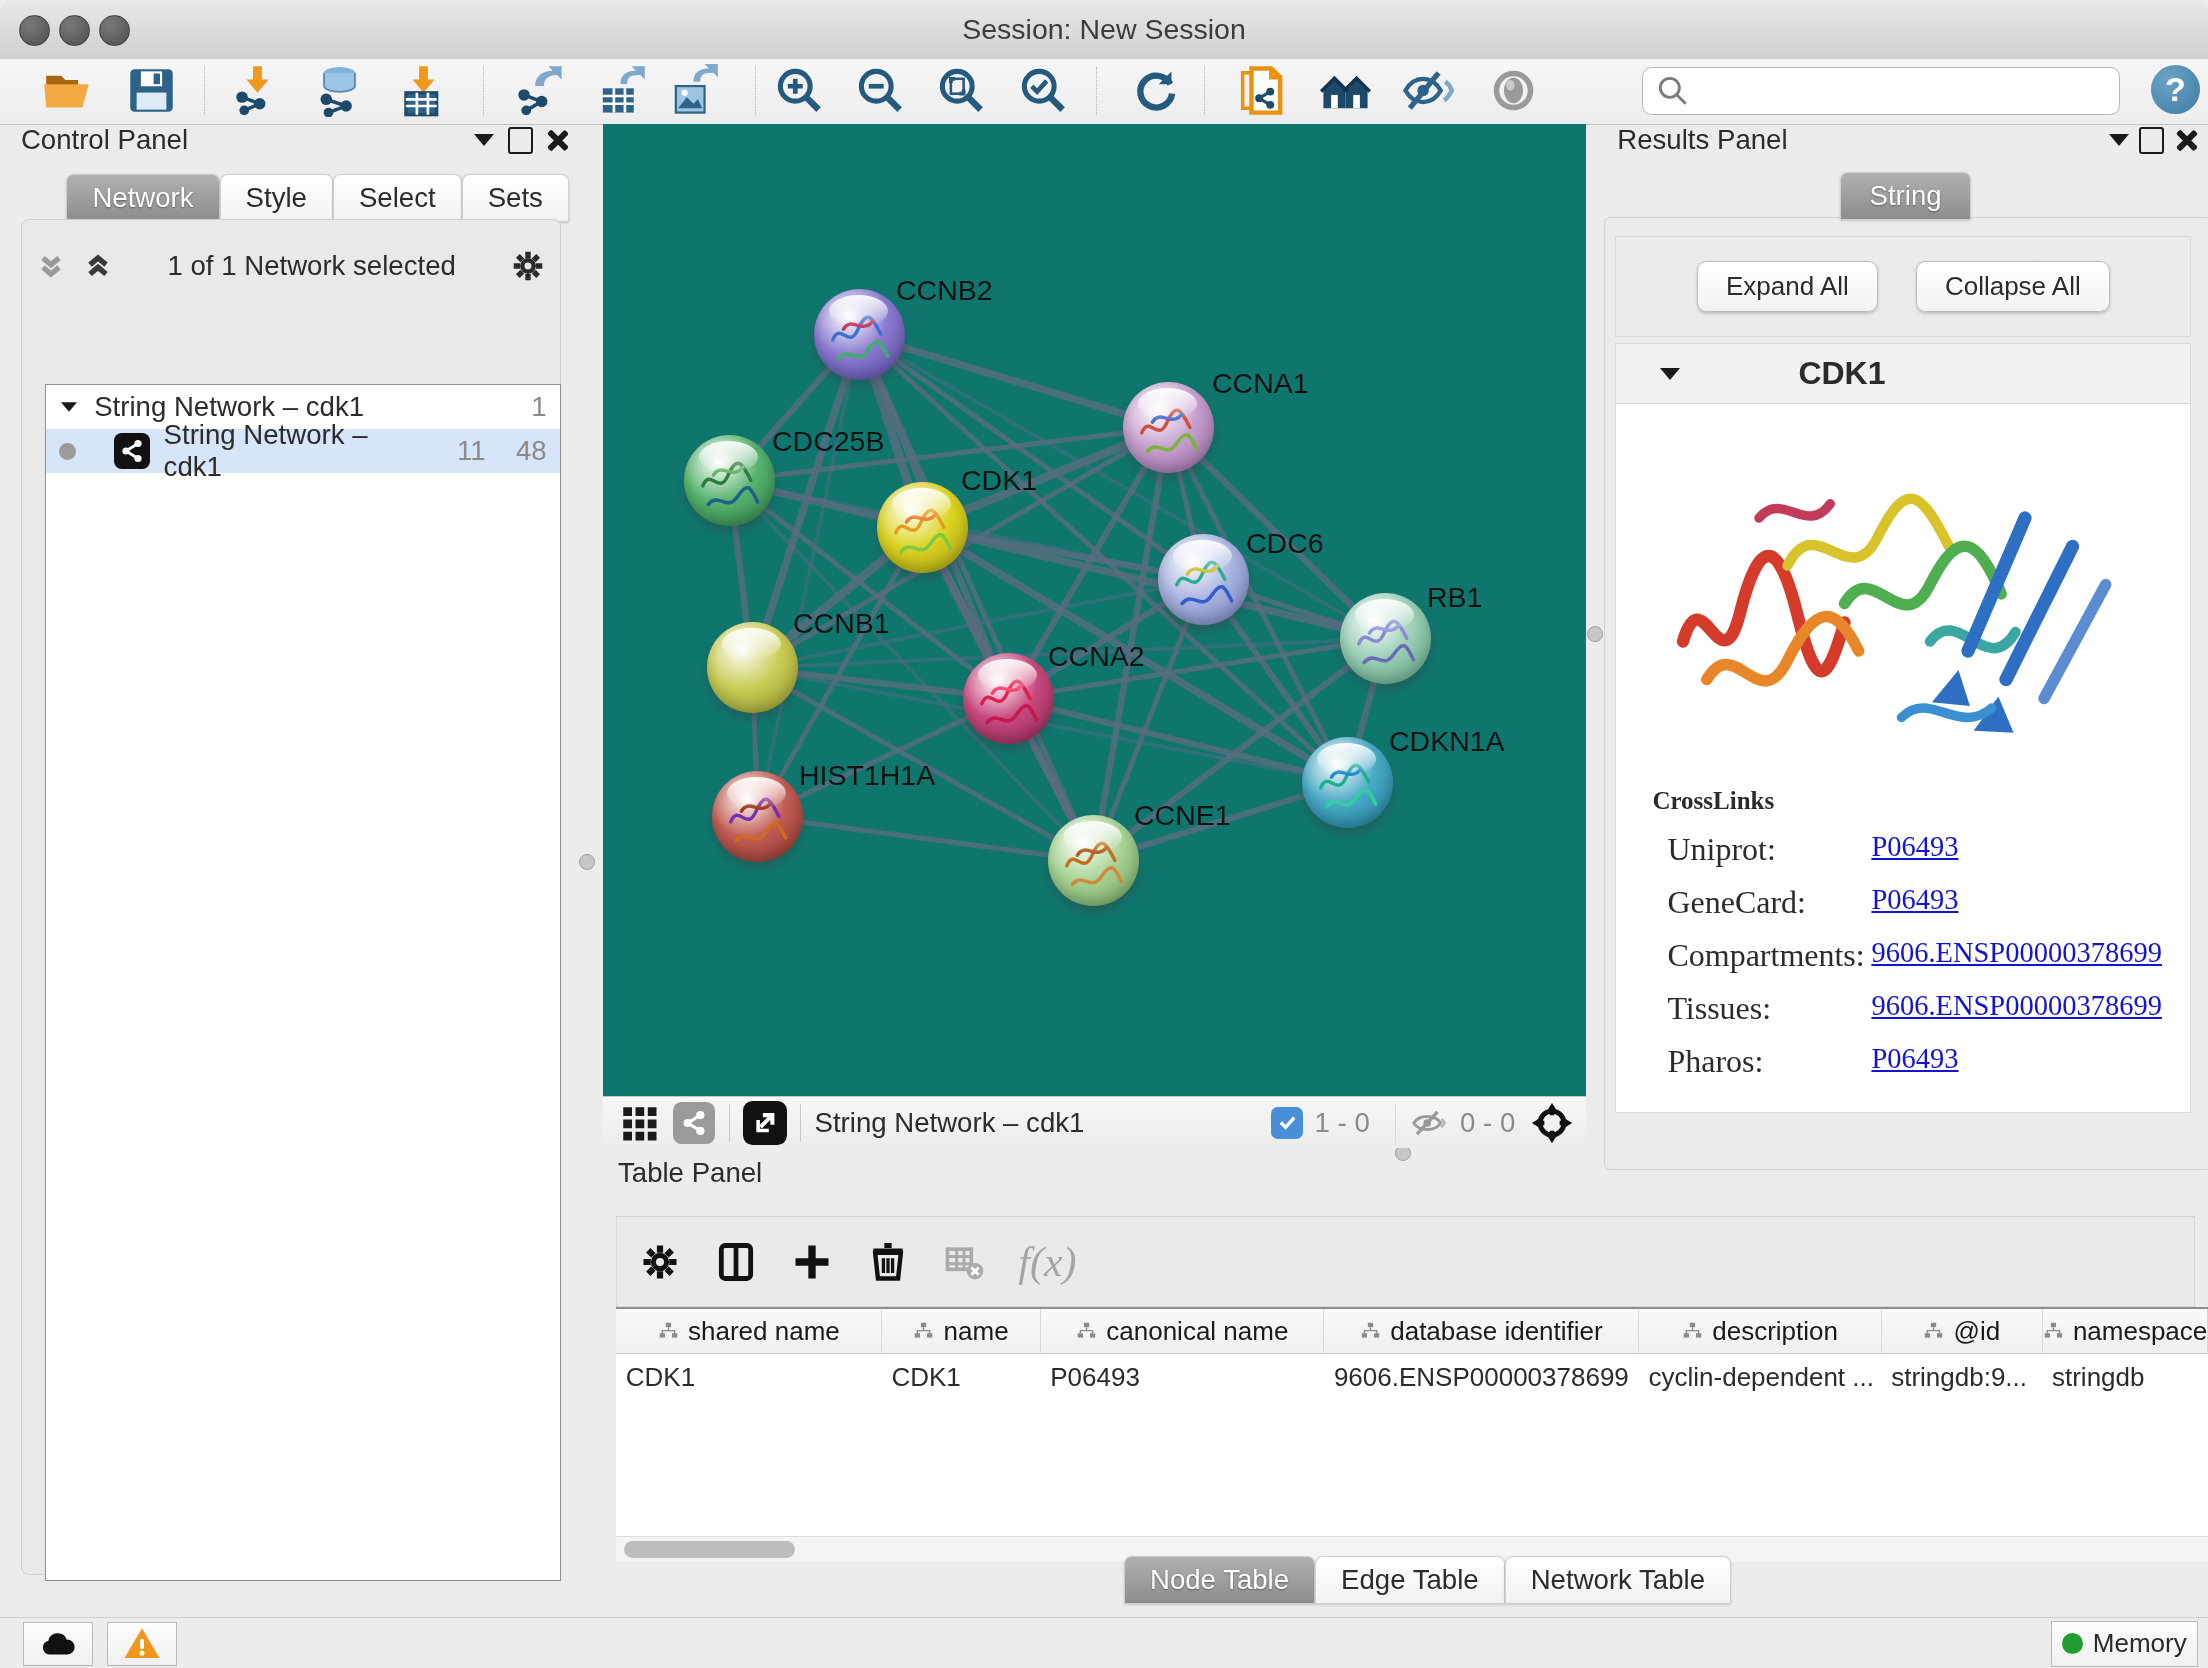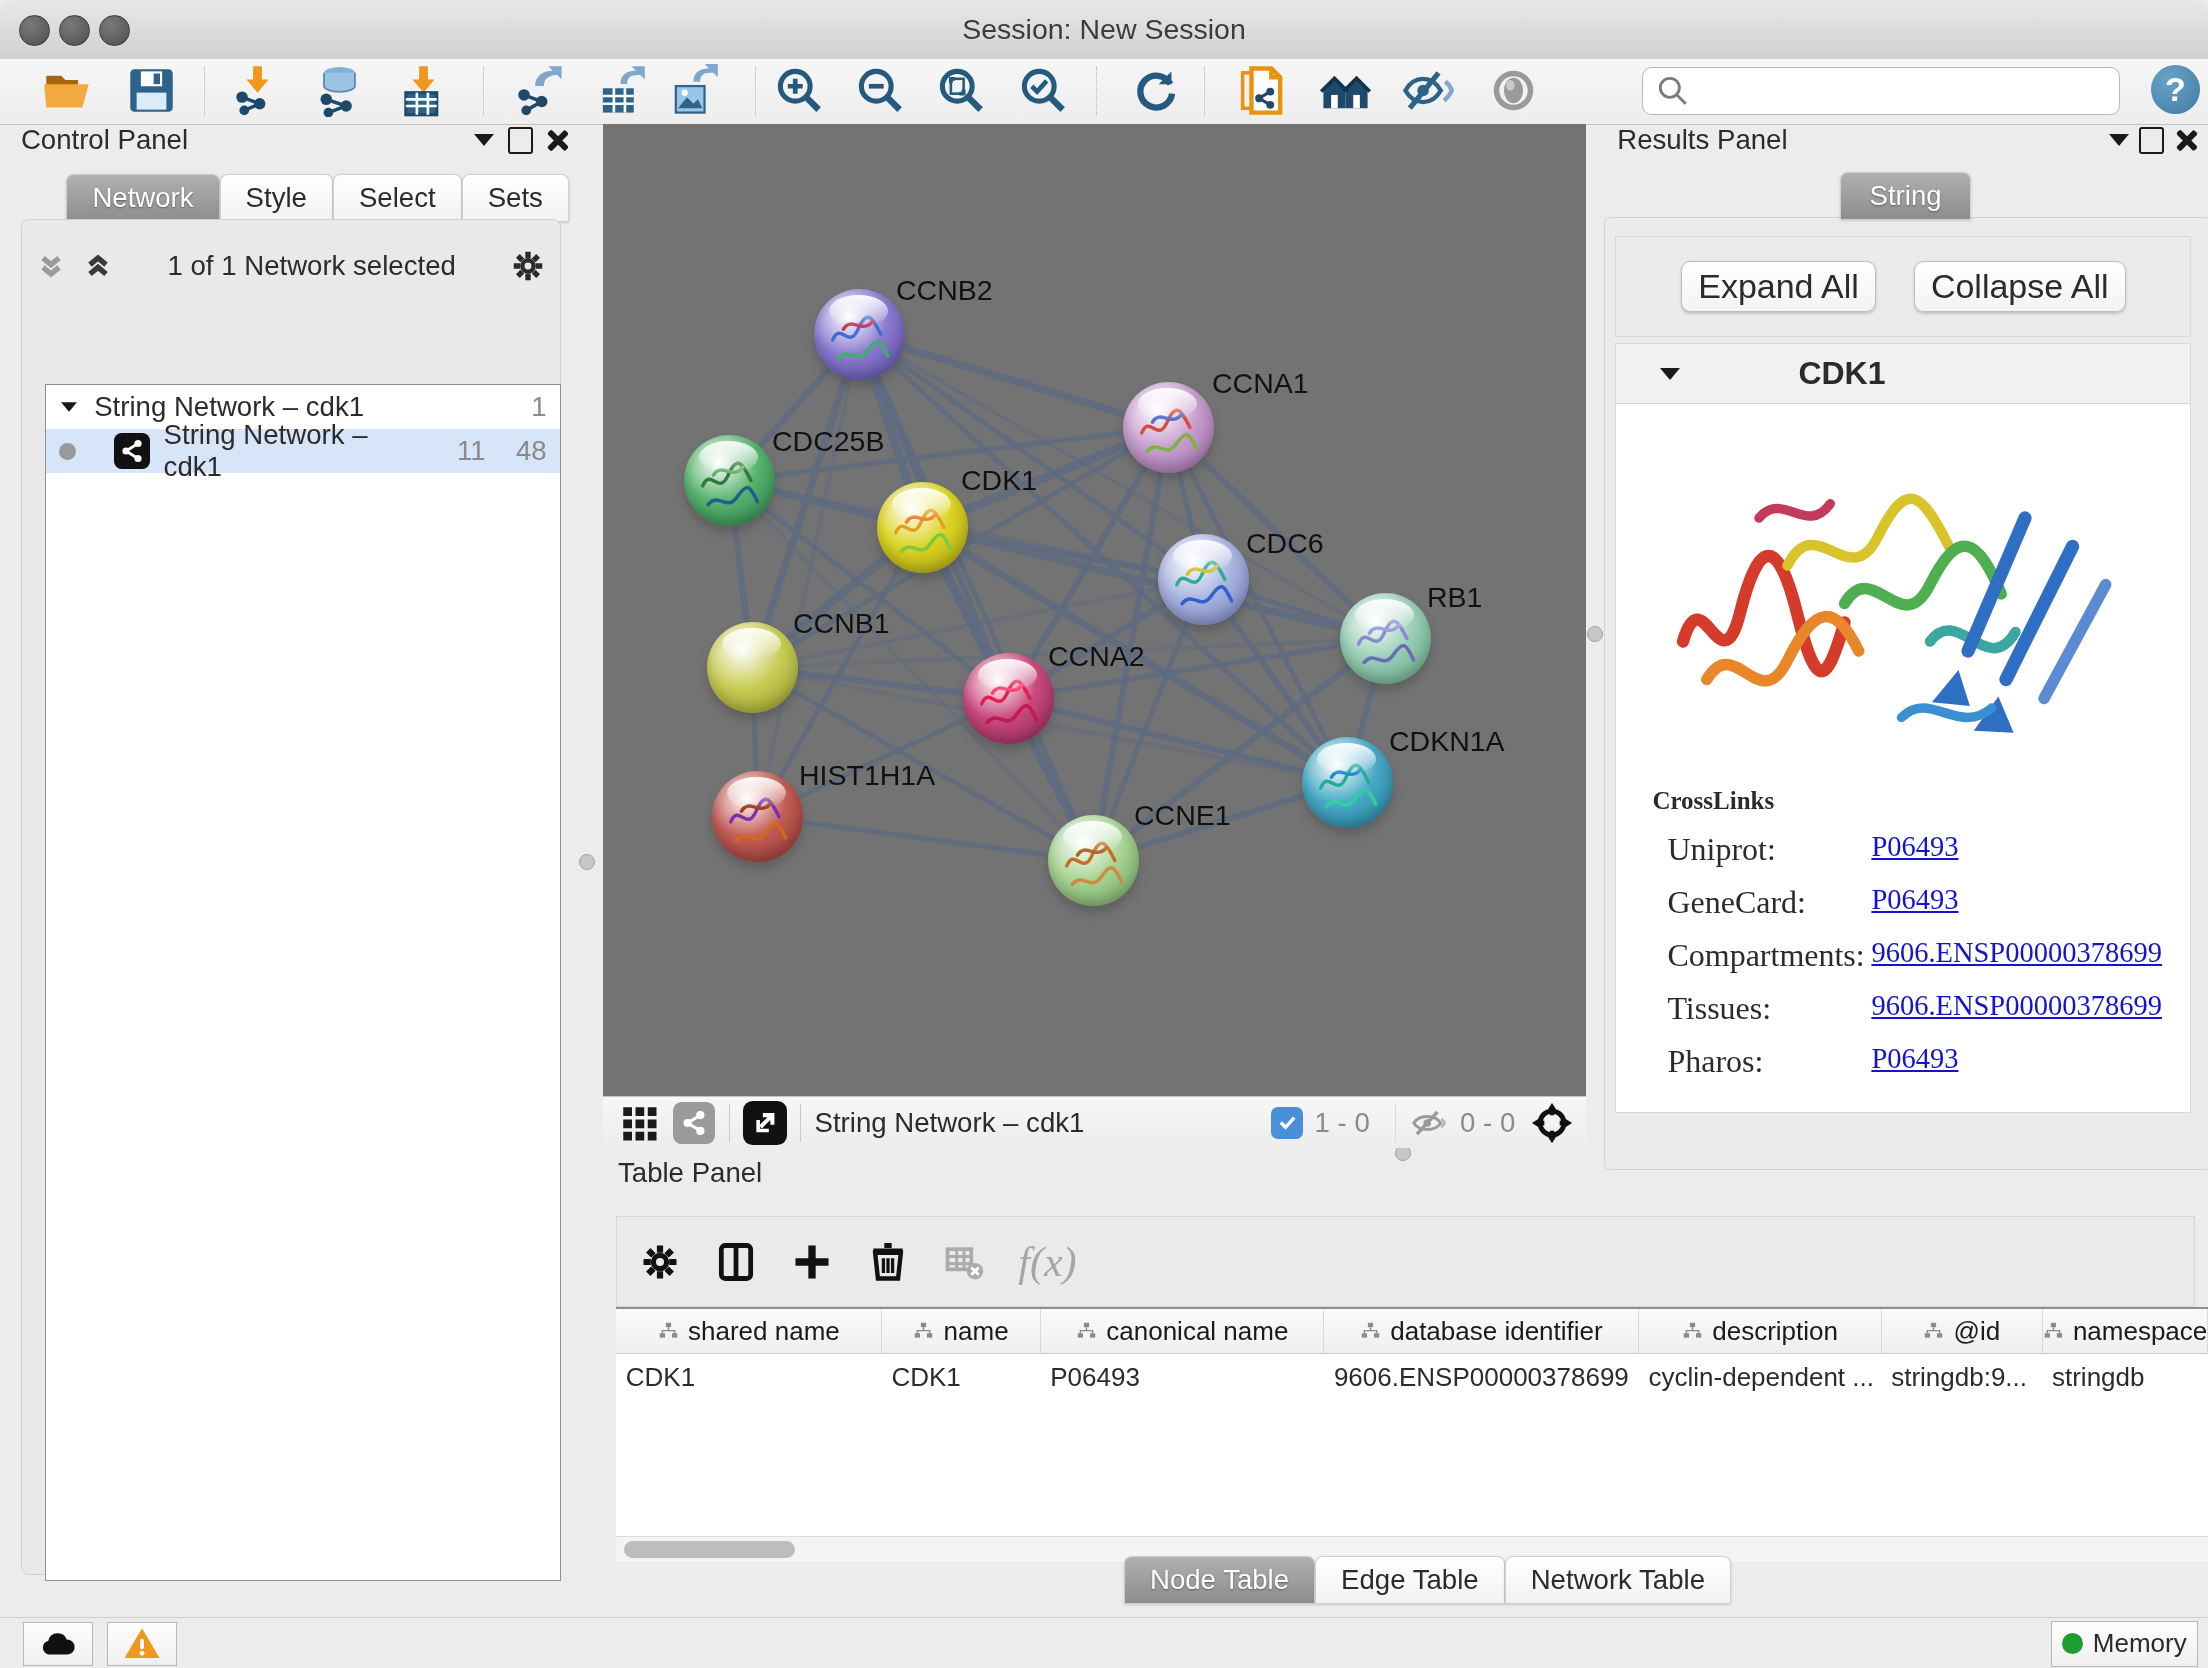--- a/index.html
+++ b/index.html
@@ -43,34 +43,34 @@
   .cpanel{left:11.4px;top:124px;width:557px;height:1450px;}
   .cbox{left:9.5px;top:71px;width:538px;height:1379px;background:#e9e9e9;border:1px solid #cfcfcf;
     border-radius:7.6px;}
   .netlist{left:23px;top:164px;width:514px;height:1195px;background:#fff;border:1.9px solid #8f8f8f;}
   .chev{stroke:#3a3a3a;stroke-width:4;fill:none;}
   .row-label{font-size:27.6px;}
   .count{color:#8a8a8a;font-size:27.6px;}
   .sel-row{background:#d7e5f8;}
   .sharebadge{width:36px;height:36px;border-radius:7.6px;background:#111;}
   
-  .netpanel{left:603px;top:124px;width:983px;height:972px;background:#737373;overflow:hidden;}
+  .netpanel{left:603px;top:124px;width:983px;height:972px;background:#0f766e;overflow:hidden;}
   .netfooter{left:603px;top:1096px;width:983px;height:51px;background:linear-gradient(#f7f7f7,#ececec);
     border-top:1px solid #c6c6c6;display:flex;align-items:center;}
   .nf-sep{width:0;height:38px;border-left:1px solid #c9c9c9;margin:0 13.3px;}
   .node{position:absolute;width:91px;height:91px;border-radius:50%;}
   .node:before{content:"";position:absolute;left:15px;top:5.7px;width:59px;height:32px;border-radius:50%;
     background:linear-gradient(rgba(255,255,255,.95),rgba(255,255,255,0));}
   .nlabel{position:absolute;font-size:28.5px;color:#111;white-space:nowrap;}
   
   .rpanel{left:1604px;top:124px;width:605px;height:1027px;}
   .rbox1{left:11.4px;top:112px;width:574px;height:99px;border:1.9px groove #d9d9d9;background:#ebebeb;
     display:flex;align-items:center;justify-content:center;gap:38px;}
-  .rbtn{height:49px;line-height:49px;padding:0 16px;background:linear-gradient(#fff,#f3f3f3);
-    border:1px solid #bdbdbd;border-radius:9.5px;font-size:34px;box-shadow:0 1.9px 2.9px rgba(0,0,0,.18);}
+  .rbtn{height:49px;line-height:49px;padding:0 28px;background:linear-gradient(#fff,#f3f3f3);
+    border:1px solid #bdbdbd;border-radius:9.5px;font-size:26px;box-shadow:0 1.9px 2.9px rgba(0,0,0,.18);}
   .rlist{left:11.4px;top:219px;width:574px;height:768px;border:1.9px groove #d9d9d9;background:#fff;overflow:hidden;}
   .rhead{height:59px;background:#f1f1f1;border-bottom:1px solid #d5d5d5;display:flex;align-items:center;}
   .gene{font-size:32px;font-weight:bold;}
   .desc{font-size:28.5px;padding:11.4px 0 0 27px;border-bottom:1px solid #e2e2e2;height:46px;}
   .serif{font-family:"Liberation Serif",serif;}
   .xl-title{font-size:25px;font-weight:bold;}
   .xl-label{font-size:32px;}
   .xl-link{font-size:28.5px;color:#1414cc;text-decoration:underline;}
   
   .tpanel{left:603px;top:1157px;width:1605px;height:392px;}

